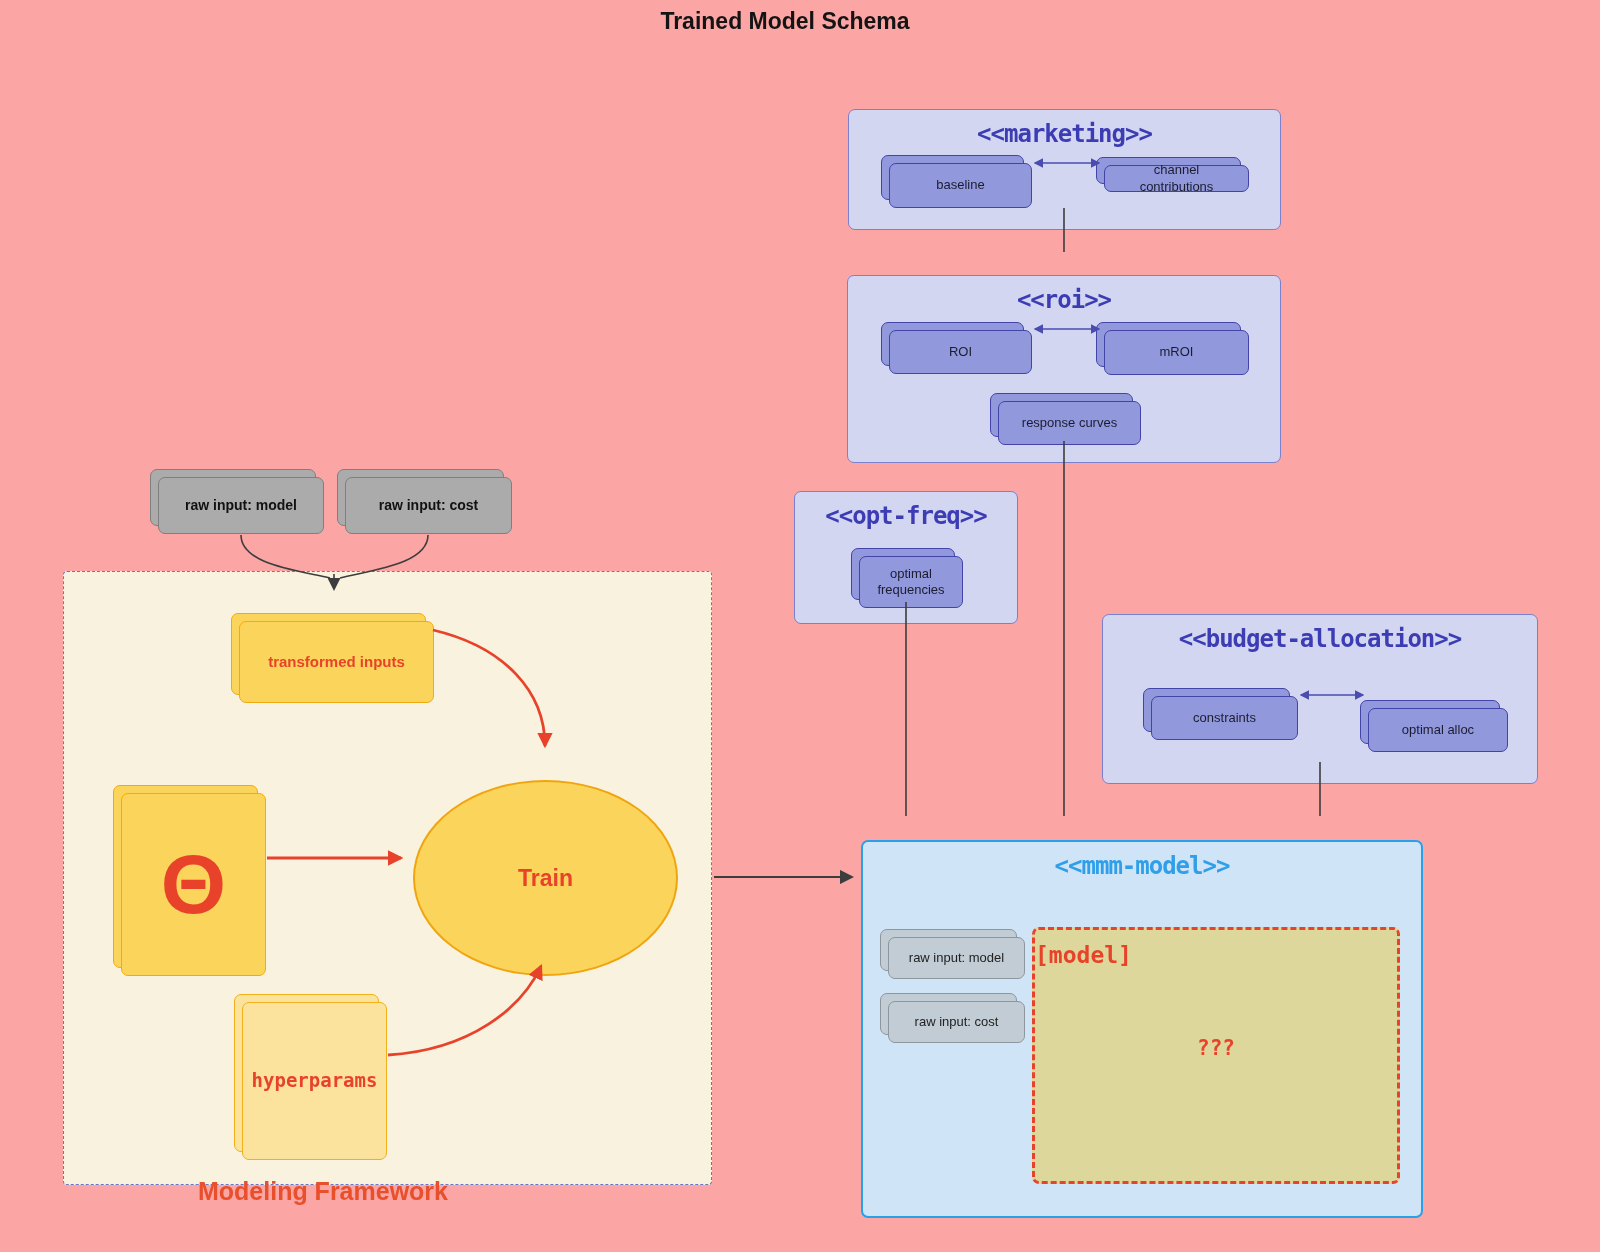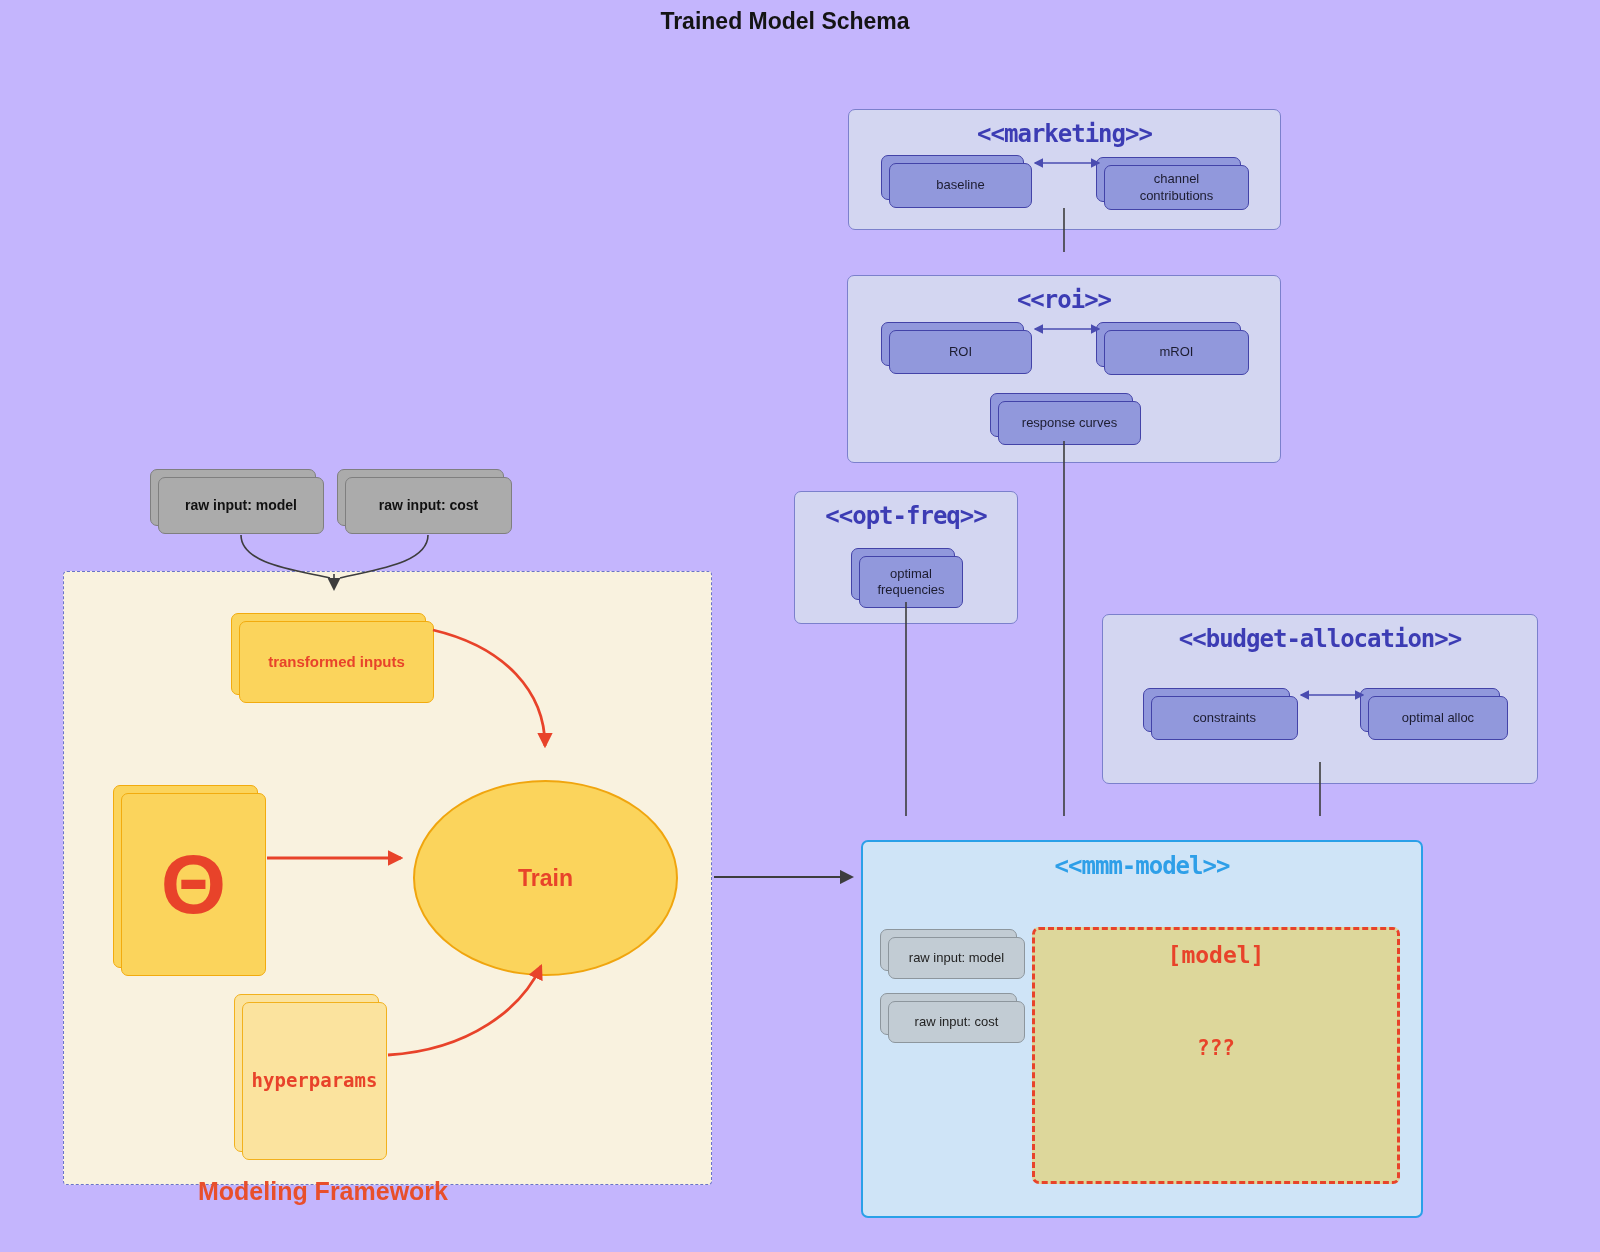--- a/index.html
+++ b/index.html
@@ -1,16 +1,16 @@
 <!DOCTYPE html>
 <html><head>
 <meta charset="utf-8">
 <style>
   html,body{margin:0;padding:0;background:#f8f8f9;}
-  .canvas{position:relative;width:1600px;height:1252px;background:#c4b5fd;overflow:hidden;
+  .canvas{position:relative;width:1600px;height:1252px;background:#fca5a5;overflow:hidden;
           font-family:"Liberation Sans",sans-serif;}
   .title{position:absolute;left:485px;top:8px;width:600px;text-align:center;
          font-size:23px;font-weight:bold;color:#141414;}
 
   
   .group{position:absolute;border-radius:7px;box-sizing:border-box;margin-top:22px;}
   .lav{background:#d3d6f1;border:1.5px solid #7b80cc;}
   .gtitle{position:absolute;left:0;right:0;top:10px;text-align:center;
           font-family:"DejaVu Sans Mono",monospace;font-weight:bold;
           font-size:24px;color:#3c3cb4;letter-spacing:-1px;}
@@ -35,21 +35,21 @@
   .v-lightyellow .back,.v-lightyellow .front{background:#fbe39e;border-color:#f2b11c;}
   .t-red{color:#e8432a !important;font-weight:bold;}
   .t-mono{font-family:"DejaVu Sans Mono",monospace;}
 
   .ellipse{position:absolute;border-radius:50%;background:#fbd45c;border:2px solid #f0a50e;
            display:flex;align-items:center;justify-content:center;box-sizing:border-box;
            color:#e8432a;font-weight:bold;font-size:23px;}
   .theta-glyph{font-size:84px;line-height:1;}
   .modelbox{position:absolute;background:#ddd79b;border:3px dashed #e8432a;border-radius:7px;
             box-sizing:border-box;}
-  .modelbox .mlabel{position:absolute;left:0;right:0;top:12px;text-align:center;
+  .modelbox .mlabel{position:absolute;left:0;right:0;top:12px;text-align:left;
             font-family:"DejaVu Sans Mono",monospace;font-weight:bold;font-size:23px;color:#e8432a;}
   .modelbox .munknown{position:absolute;left:0;right:0;top:106px;text-align:center;
             font-family:"DejaVu Sans Mono",monospace;font-weight:bold;font-size:21px;color:#e8432a;}
   .fwlabel{position:absolute;left:59px;top:605px;width:400px;text-align:center;
            font-size:25px;font-weight:bold;color:#e84f2b;}
   .edges{position:absolute;left:0;top:0;pointer-events:none;}
 </style>
 </head>
 <body>
 
@@ -84,21 +84,21 @@
     </div>
     <div class="fwlabel">Modeling Framework</div>
   </div>
 
   <div class="group lav" style="left:848px;top:87px;width:433px;height:121px">
     <div class="gtitle">&lt;&lt;marketing&gt;&gt;</div>
     <div class="stk v-purple" style="left:40px;top:53px;width:143px;height:45px">
       <div class="back"></div>
       <div class="front">baseline</div>
     </div>
-    <div class="stk v-purple" style="left:255px;top:55px;width:145px;height:45px">
+    <div class="stk v-purple" style="left:255px;top:55px;width:145px;height:27px">
       <div class="back"></div>
       <div class="front">channel contributions</div>
     </div>
   </div>
 
   <div class="group lav" style="left:794px;top:469px;width:224px;height:133px">
     <div class="gtitle">&lt;&lt;opt-freq&gt;&gt;</div>
     <div class="stk v-purple" style="left:64px;top:64px;width:104px;height:52px">
       <div class="back"></div>
       <div class="front">optimal frequencies</div>
@@ -120,21 +120,21 @@
       <div class="front">response curves</div>
     </div>
   </div>
 
   <div class="group lav" style="left:1102px;top:592px;width:436px;height:170px">
     <div class="gtitle">&lt;&lt;budget-allocation&gt;&gt;</div>
     <div class="stk v-purple" style="left:48px;top:81px;width:147px;height:44px">
       <div class="back"></div>
       <div class="front">constraints</div>
     </div>
-    <div class="stk v-purple" style="left:265px;top:81px;width:140px;height:44px">
+    <div class="stk v-purple" style="left:265px;top:93px;width:140px;height:44px">
       <div class="back"></div>
       <div class="front">optimal alloc</div>
     </div>
   </div>
 
   <div class="group mmm" style="left:861px;top:818px;width:562px;height:378px">
     <div class="gtitle">&lt;&lt;mmm-model&gt;&gt;</div>
     <div class="stk v-grayblue" style="left:25px;top:95px;width:137px;height:42px">
       <div class="back"></div>
       <div class="front">raw input: model</div>

